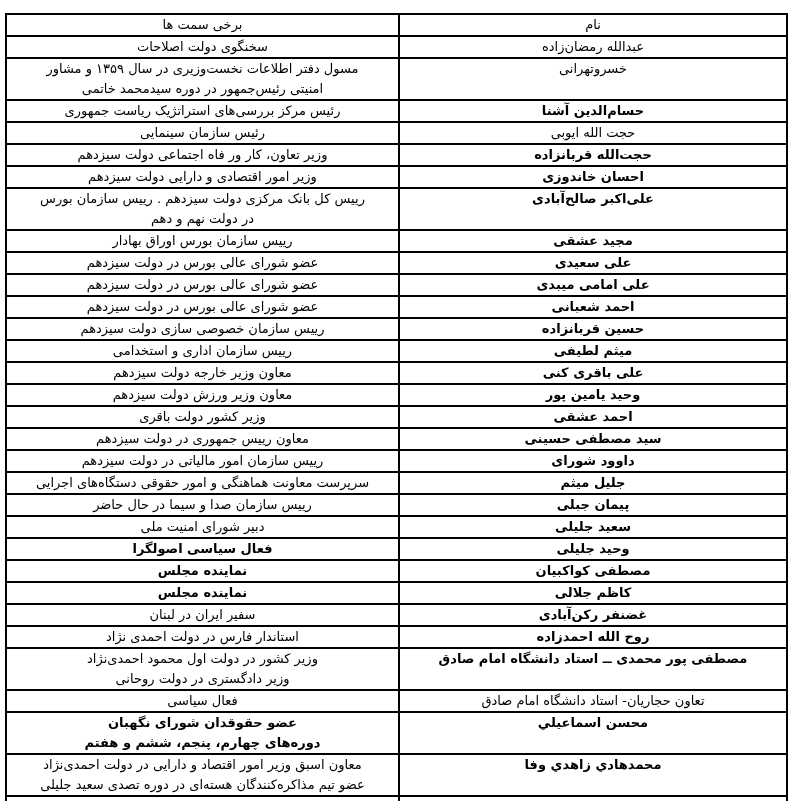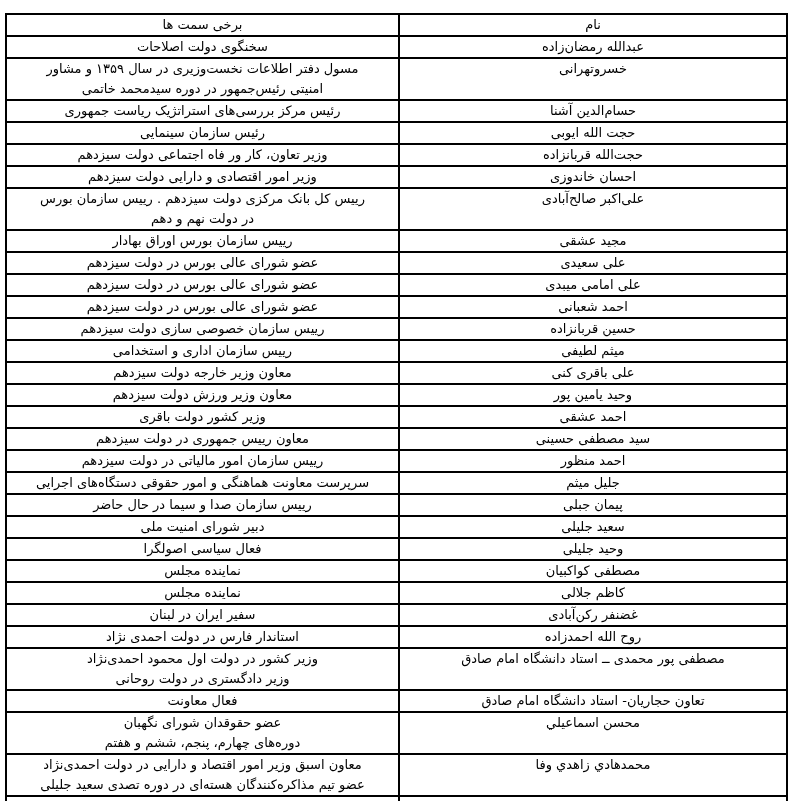--- a/index.html
+++ b/index.html
@@ -27,21 +27,21 @@
     text-align: center;
     vertical-align: top;
     font-size: 13px;
     line-height: 20px;
     height: 20px;
     padding: 0 3px;
     font-weight: normal;
     overflow: hidden;
     word-break: keep-all;
   }
-  table.officials .b { font-weight: normal; }
+  table.officials .b { font-weight: bold; }
   col.col-name { width: 388px; }
   col.col-pos  { width: 393px; }
   tr.partial td { height: 20px; }
 </style>
 </head>
 <body>
 
 <div class="canvas" lang="fa">
   <table class="officials" dir="rtl">
     <colgroup>
@@ -117,21 +117,21 @@
         </tr>
         <tr>
           <td class="b">احمد عشقی</td>
           <td class="">وزیر کشور دولت باقری</td>
         </tr>
         <tr>
           <td class="b">سید مصطفی حسینی</td>
           <td class="">معاون رییس جمهوری در دولت سیزدهم</td>
         </tr>
         <tr>
-          <td class="b">احمد منظور</td>
+          <td class="b">داوود شورای</td>
           <td class="">رییس سازمان امور مالیاتی در دولت سیزدهم</td>
         </tr>
         <tr>
           <td class="b">جلیل میثم</td>
           <td class="">سرپرست معاونت هماهنگی و امور حقوقی دستگاه‌های اجرایی</td>
         </tr>
         <tr>
           <td class="b">پیمان جبلی</td>
           <td class="">رییس سازمان صدا و سیما در حال حاضر</td>
         </tr>
@@ -158,21 +158,21 @@
         <tr>
           <td class="b">روح الله احمدزاده</td>
           <td class="">استاندار فارس در دولت احمدی نژاد</td>
         </tr>
         <tr>
           <td class="b">مصطفی پور محمدی ــ استاد دانشگاه امام صادق</td>
           <td class="">وزیر کشور در دولت اول محمود احمدی‌نژاد<br>وزیر دادگستری در دولت روحانی</td>
         </tr>
         <tr>
           <td class="">تعاون حجاریان- استاد دانشگاه امام صادق</td>
-          <td class="">فعال معاونت</td>
+          <td class="">فعال سیاسی</td>
         </tr>
         <tr>
           <td class="b">محسن اسماعيلي</td>
           <td class="b">عضو حقوقدان شورای نگهبان<br>دوره‌های چهارم، پنجم، ششم و هفتم</td>
         </tr>
         <tr>
           <td class="b">محمدهادي زاهدي وفا</td>
           <td class="">معاون اسبق وزیر امور اقتصاد و دارایی در دولت احمدی‌نژاد<br>عضو تیم مذاکره‌کنندگان هسته‌ای در دوره تصدی سعید جلیلی</td>
         </tr>
         <tr class="partial">

